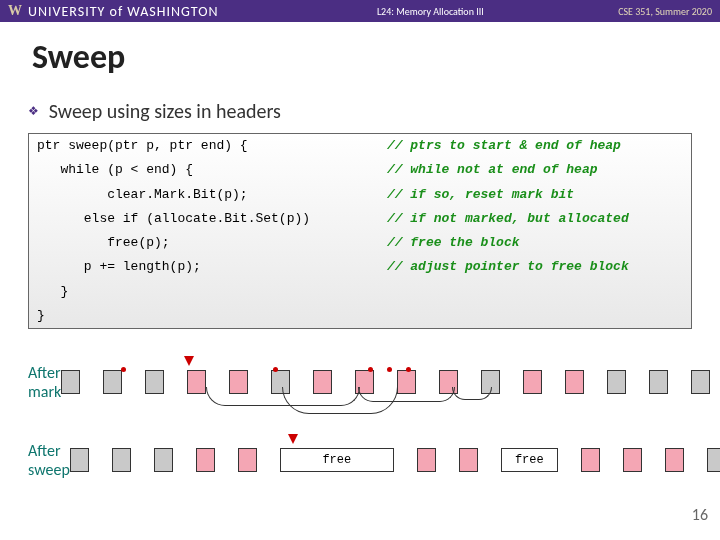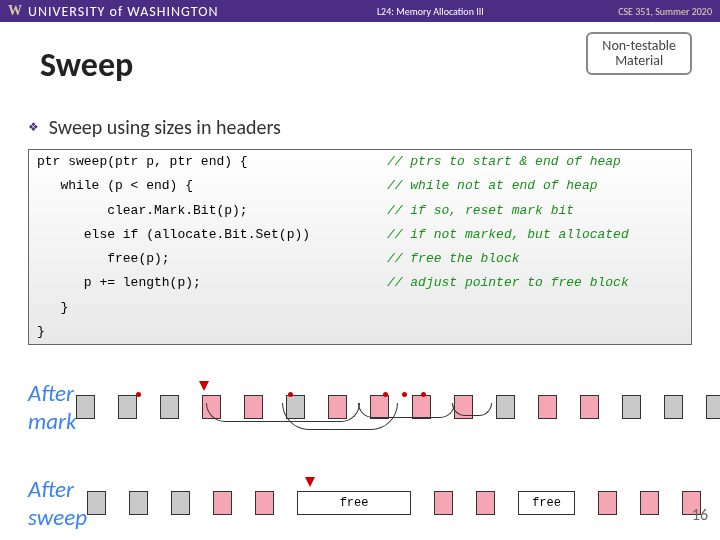--- a/index.html
+++ b/index.html
@@ -4,30 +4,30 @@
 <style>
   html,body{margin:0;padding:0;width:720px;height:540px;background:#fff;font-family:Calibri,Arial,sans-serif;overflow:hidden;}
   .topbar{height:22px;background:#4b2e83;color:#fff;display:flex;align-items:center;justify-content:space-between;font-size:10px;padding:0 8px;}
   .topbar .uw{display:flex;align-items:center;gap:6px;}
   .topbar .logo{font-family:'Times New Roman',serif;font-size:14px;color:#d7c9a7;font-weight:bold;}
   .topbar .uwname{letter-spacing:1px;font-size:14px;}
   .topbar .mid{font-size:10px;padding-left:24px;}
   .topbar .right{color:#e3d8b8;font-size:10px;}
   .body{padding:10px 28px 0 28px;position:relative;height:500px;}
   .titlerow{display:flex;justify-content:space-between;align-items:flex-start;}
-  .title{font-size:34px;color:#222;margin:12px;}
+  .title{font-size:34px;color:#222;margin:4px;}
   .badge{border:2px solid #888;border-radius:6px;padding:4px 14px;text-align:center;font-size:14px;color:#444;line-height:1.1;}
   .sub{margin-top:18px;font-size:20px;color:#333;display:flex;align-items:center;gap:10px;}
   .bullet{font-size:12px;color:#4b2e83;}
   .codebox{margin-top:10px;border:1px solid #666;font-family:'Courier New',monospace;font-size:13px;line-height:1.25;background:linear-gradient(#fff,#e8e8e8);}
   .codebox table{border-collapse:collapse;width:100%;}
   .codebox td{vertical-align:top;padding:4px 8px;white-space:pre;margin-left:8px;}
-  .codebox td.cmt{color:#1a8f1a;font-style:italic;font-weight:normal;}
+  .codebox td.cmt{color:#1a8f1a;font-style:italic;font-weight:bold;}
   .row{display:flex;align-items:center;margin-top:24px;position:relative;}
-  .rowlabel{width:120px;font-size:23px;font-style:italic;color:#3b82f6;}
+  .rowlabel{width:120px;font-size:16px;color:#0f766e;}
   .cells{display:flex;position:relative;gap:23px;}
   .cell{width:19px;height:24px;border:1px solid #333;box-sizing:border-box;}
   .pink{background:#f4a6b4;}
   .gray{background:#c9c9c9;}
   .freegroup{height:24px;border:1px solid #333;box-sizing:border-box;display:flex;align-items:center;justify-content:center;background:#fff;font-family:'Courier New',monospace;font-size:12px;}
   .marklabel{position:absolute;right:28px;top:370px;font-size:18px;font-style:italic;color:#333;}
   .arrow{position:absolute;top:-14px;width:0;height:0;border-left:5px solid transparent;border-right:5px solid transparent;border-top:10px solid #c00;}
   .markdot{position:absolute;width:5px;height:5px;background:#c00;border-radius:50%;top:-3px;}
   .curve{position:absolute;border:1px solid #333;border-top:none;border-radius:0 0 60px 60px;height:18px;}
   .slidenum{position:absolute;right:12px;bottom:8px;font-size:16px;color:#666;}
@@ -40,24 +40,20 @@
     <span class="logo">W</span>
     <span class="uwname">UNIVERSITY of WASHINGTON</span>
   </div>
   <div class="mid">L24: Memory Allocation III</div>
   <div class="right">CSE 351, Summer 2020</div>
 </div>
 
 <div class="body">
   <div class="titlerow">
     <h1 class="title">Sweep</h1>
-    <div class="badge">
-      <span>Non-testable</span><br>
-      <span>Material</span>
-    </div>
   </div>
 
   <div class="sub">
     <span class="bullet">❖</span>
     <span>Sweep using sizes in headers</span>
   </div>
 
   <div class="codebox">
     <table>
       <tbody>

